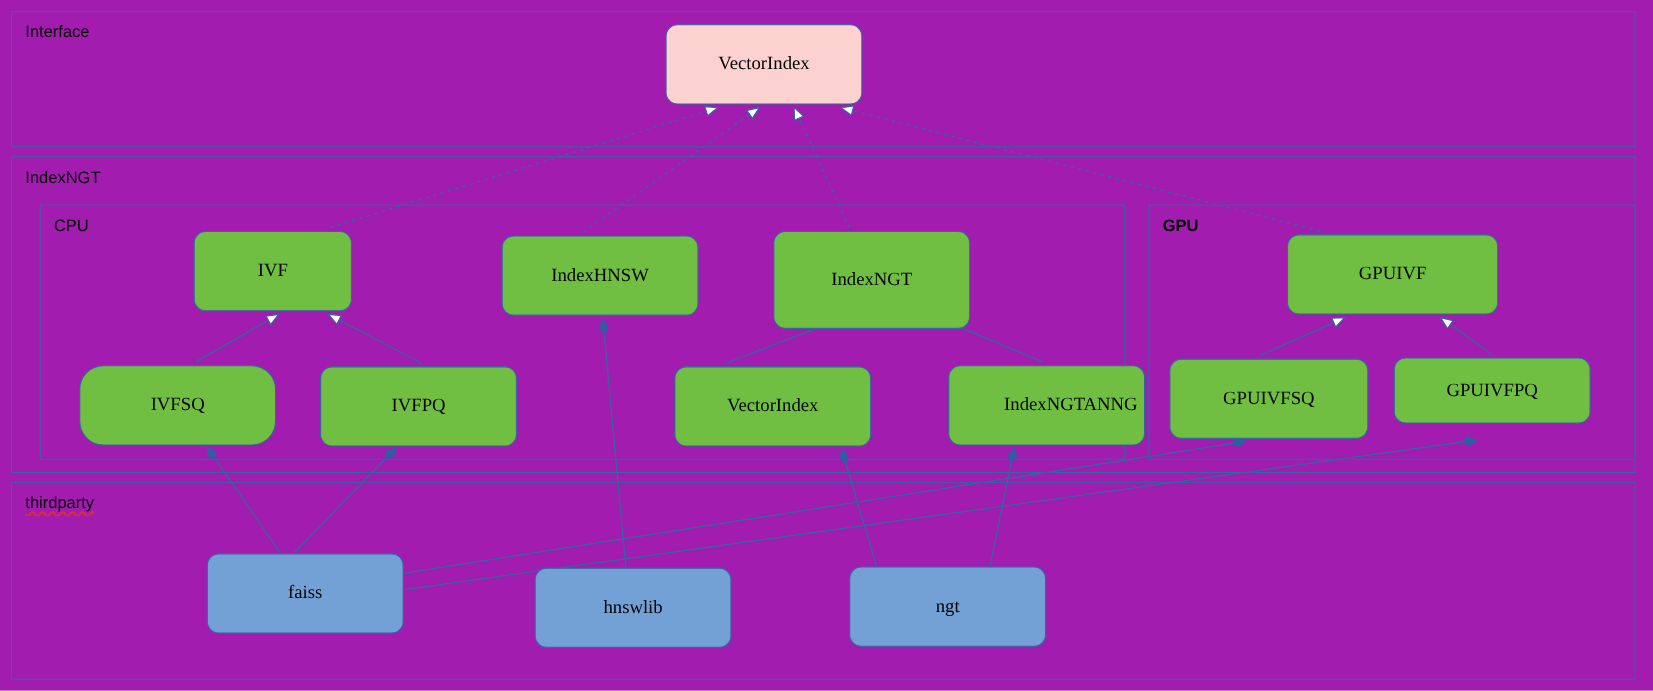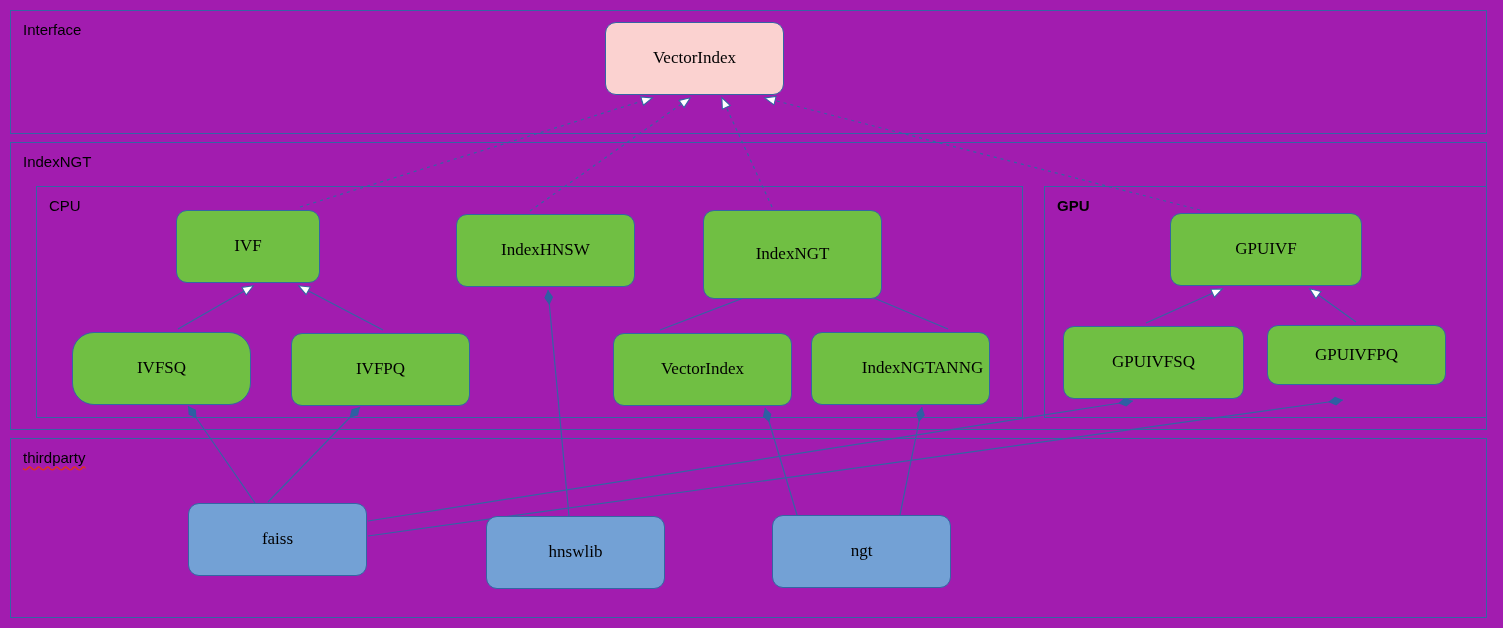--- a/index.html
+++ b/index.html
@@ -135,21 +135,21 @@
       </div>
       <div class="node impl" style="left: 72px; top: 332px; width: 179px; height: 73px; border-radius: 22px;">
         <span>IVFSQ</span>
       </div>
       <div class="node impl" style="left: 291px; top: 333px; width: 179px; height: 73px;">
         <span>IVFPQ</span>
       </div>
       <div class="node impl" style="left: 613px; top: 333px; width: 179px; height: 73px;">
         <span>VectorIndex</span>
       </div>
-      <div class="node impl" style="left: 811px; top: 332px; width: 179px; height: 73px; padding-left: 44px;">
+      <div class="node impl" style="left: 862px; top: 332px; width: 179px; height: 73px; padding-left: 44px;">
         <span>IndexNGTANNG</span>
       </div>
       <div class="node impl" style="left: 1063px; top: 326px; width: 181px; height: 73px;">
         <span>GPUIVFSQ</span>
       </div>
       <div class="node impl" style="left: 1267px; top: 325px; width: 179px; height: 60px;">
         <span>GPUIVFPQ</span>
       </div>
       <div class="node thirdp" style="left: 188px; top: 503px; width: 179px; height: 73px; align-items: center;">
         <span>faiss</span>

